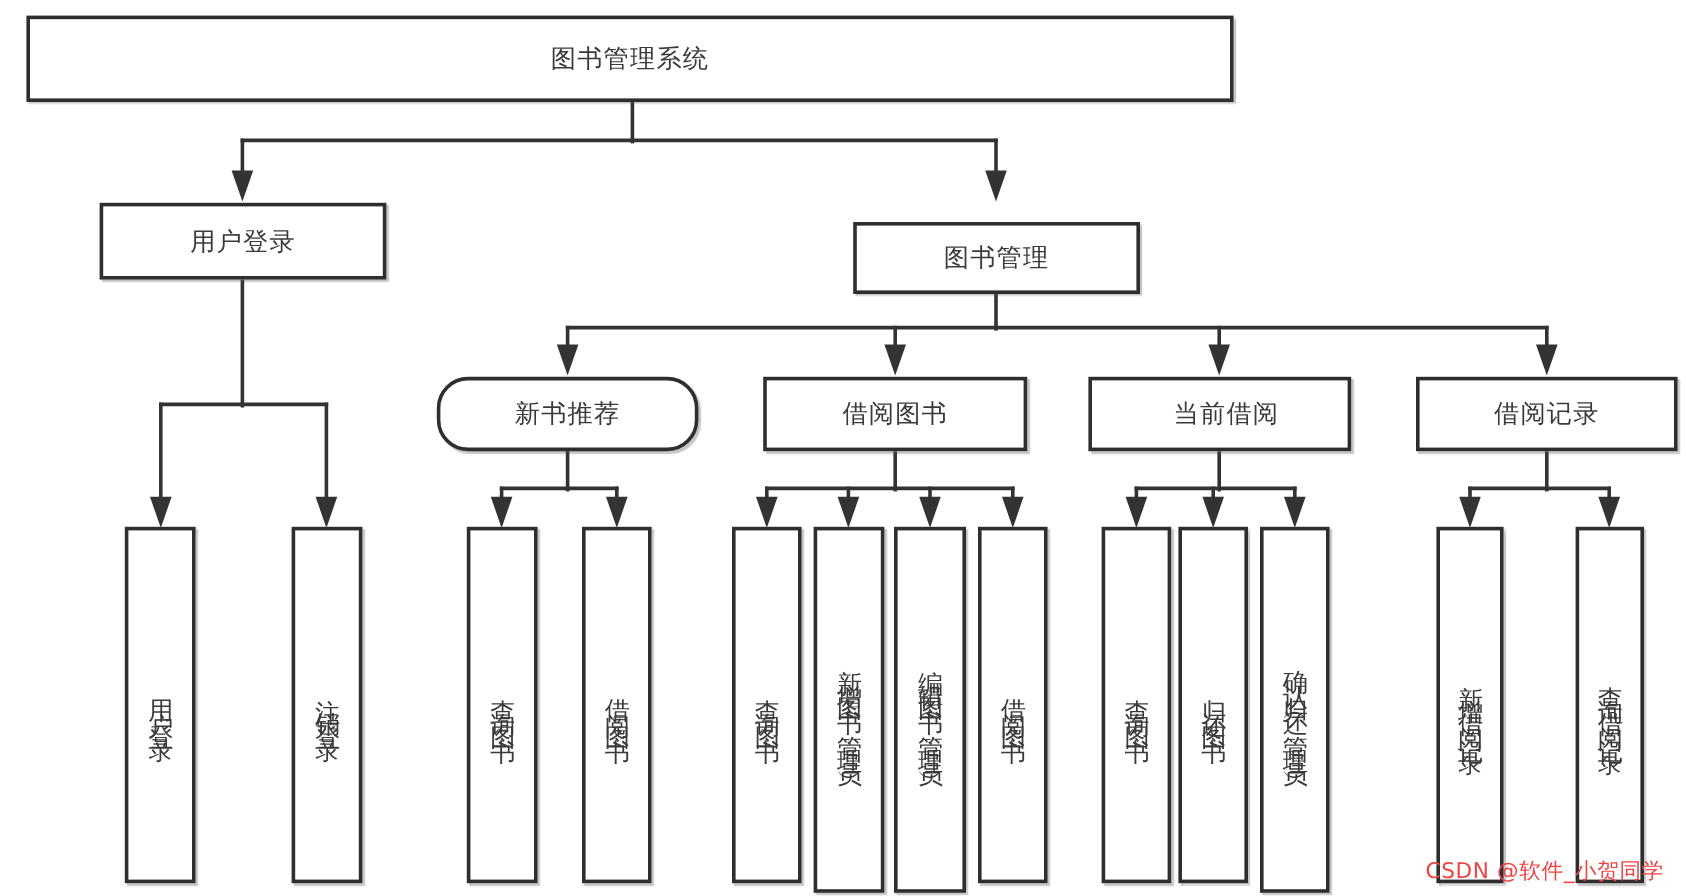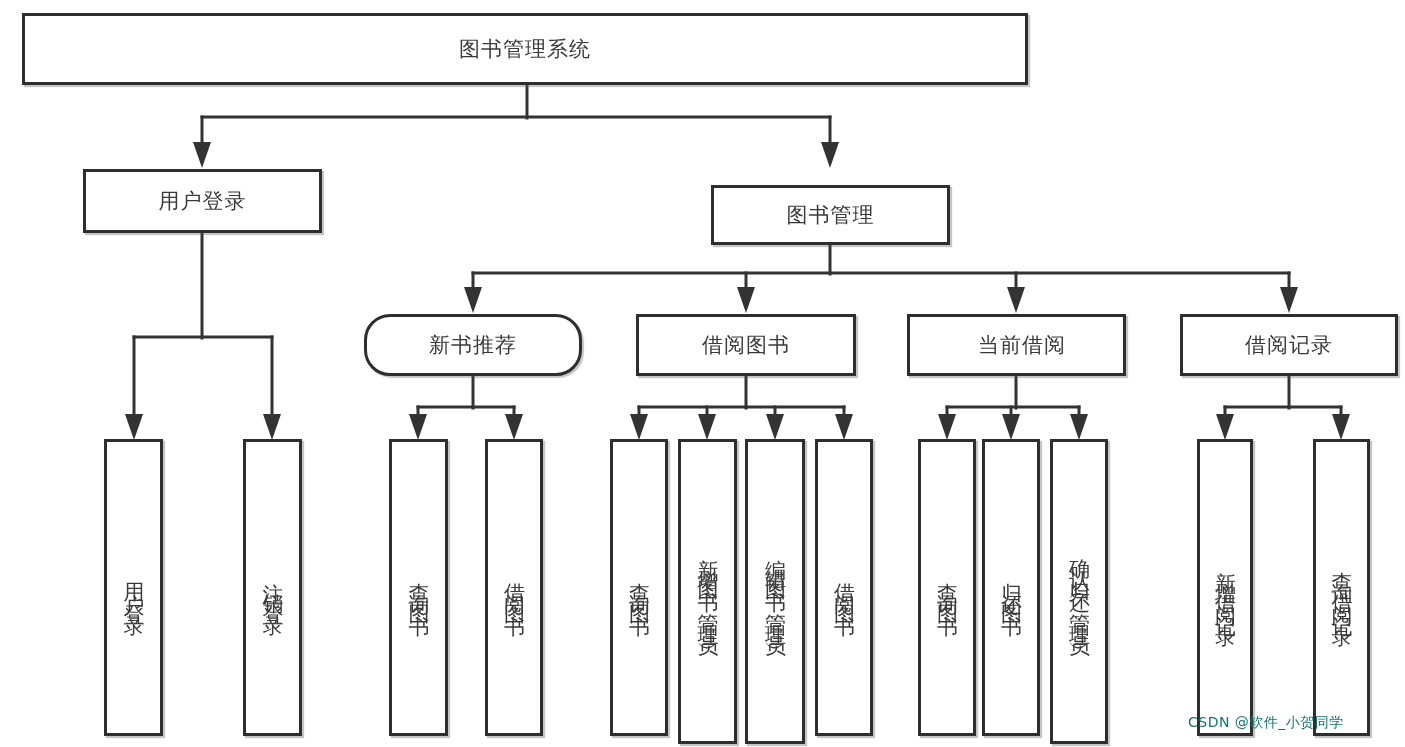--- a/index.html
+++ b/index.html
@@ -52,22 +52,22 @@
     text-orientation: mixed;
     line-height: 1;
     letter-spacing: 11px;
     font-size: 21px;
   }
   .watermark {
     position: absolute;
     left: 1188px;
     top: 714px;
     width: 212px;
-    color: #0f766e;
-    font-size: 14px;
+    color: #ef4444;
+    font-size: 18px;
     white-space: nowrap;
     letter-spacing: 0.5px;
   }
 </style>
 </head>
 <body>
 
 <div id="stage">
 
   <svg id="connectors" viewBox="0 0 1405 747" xmlns="http://www.w3.org/2000/svg">

